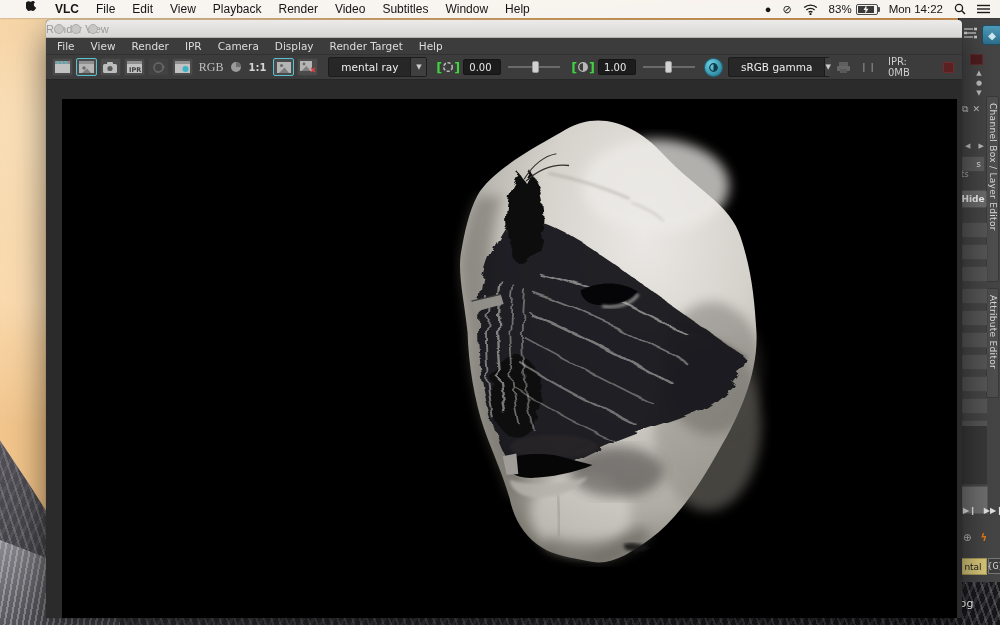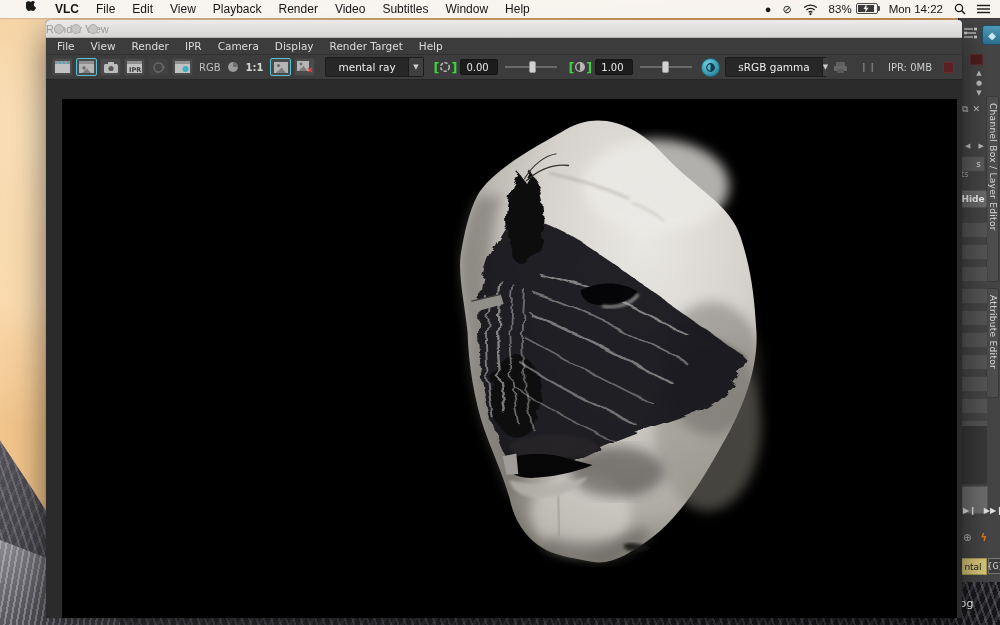--- a/index.html
+++ b/index.html
@@ -28,21 +28,21 @@
   
   .menubar{position:absolute;left:0;top:0;width:1000px;height:18px;background:rgba(248,246,243,.97);
     display:flex;align-items:center;font-family:"Liberation Sans",sans-serif;font-size:12px;color:#151515;
     box-shadow:0 0 2px rgba(0,0,0,.35);z-index:50;}
   .mb-left{display:flex;align-items:center;gap:17px;padding-left:26px;}
   .mb-appname{font-weight:bold;}
   .mb-item{white-space:nowrap;}
   .mb-right{margin-left:auto;display:flex;align-items:center;gap:11px;padding-right:10px;font-size:11.5px;}
   .mb-right svg{display:block;}
   .doticon{font-size:11px;line-height:1;}
-  .battwrap{display:flex;align-items:flex-start;gap:4px;}
+  .battwrap{display:flex;align-items:flex-end;gap:4px;}
   .batt{position:relative;width:20px;height:9px;border:1px solid #4c4c4c;border-radius:2px;}
   .batt:after{content:"";position:absolute;right:-3px;top:2px;width:2px;height:5px;background:#4c4c4c;border-radius:0 1px 1px 0;}
   .batt .lvl{position:absolute;left:1px;top:1px;bottom:1px;width:80%;background:#3a3a3a;}
 
   
   .rv{position:absolute;left:46px;top:20px;width:916px;height:598px;z-index:30;
     background:#2b2b2b;border-radius:4px 4px 2px 2px;box-shadow:0 14px 34px rgba(0,0,0,.55),0 0 1px rgba(0,0,0,.6);
     display:flex;flex-direction:column;overflow:hidden;}
   .rv-titlebar{height:17px;background:linear-gradient(#ecebe9,#d7d6d4);border-bottom:1px solid #b4b3b1;
     position:relative;display:flex;align-items:center;justify-content:flex-start;flex:0 0 auto;}
@@ -51,21 +51,21 @@
   .rv-title{font-size:11px;color:#9a9a9a;font-family:"Liberation Sans",sans-serif;}
   .rv-menus{height:16px;background:#3c3c3c;border-bottom:1px solid #313131;display:flex;align-items:center;
     gap:16px;padding-left:11px;font-size:10.5px;color:#dcdcdc;flex:0 0 auto;}
   .rv-toolbar{height:24px;background:#3c3c3c;border-bottom:1px solid #262626;display:flex;align-items:center;
     padding:0 8px 0 6px;gap:3px;flex:0 0 auto;color:#ccc;}
   .tbtn{width:21px;height:18px;background:#4b4b4b;border:1px solid #404040;border-radius:2px;
     display:flex;align-items:center;justify-content:center;box-sizing:border-box;}
   .tbtn.sel{border:1px solid #58c0d0;}
   .tbtn.dis{opacity:.45;}
   .tbtn svg{display:block;}
-  .tlabel{font-size:10px;color:#c0c0c0;margin:0 3px;}
+  .tlabel{font-size:12px;color:#c0c0c0;margin:0 3px;font-family:Liberation Serif, serif;}
   .ratio{font-size:10px;font-weight:bold;color:#d5d5d5;margin:0 4px;}
   .dd{height:18px;background:#272727;border:1px solid #1c1c1c;border-radius:2px;display:flex;align-items:center;
     font-size:10.5px;color:#eee;}
   .dd .txt{padding:0 12px;flex:1;white-space:nowrap;}
   .dd .arr{width:16px;align-self:stretch;background:#3f3f3f;border-left:1px solid #1c1c1c;display:flex;
     align-items:center;justify-content:center;font-size:7px;color:#ccc;}
   .bracket{color:#3ed43e;font-weight:bold;font-size:13px;line-height:1;}
   .vfield{width:38px;height:16px;background:#1c1c1c;border:1px solid #151515;border-radius:2px;color:#e8e8e8;
     font-size:10px;display:flex;align-items:center;padding-left:5px;box-sizing:border-box;}
   .slider{position:relative;width:52px;height:16px;margin:0 4px;}

